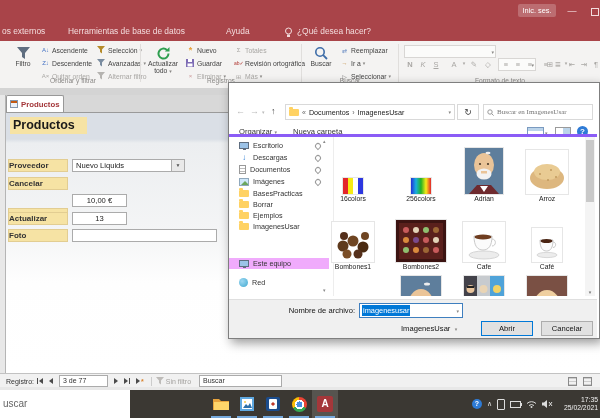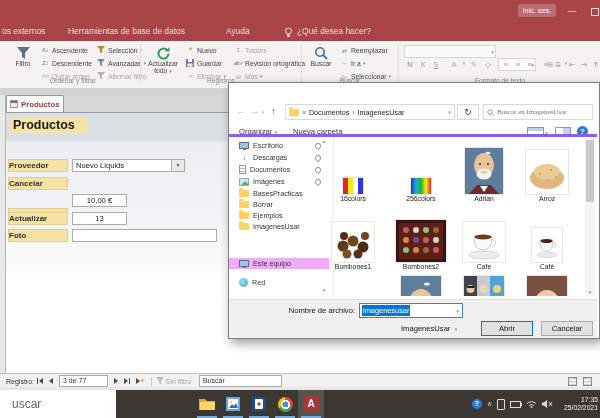--- a/index.html
+++ b/index.html
@@ -106,21 +106,21 @@
     display:flex;align-items:center;font-size:7px;color:#333}
   .tri-r{width:0;height:0;border-top:3px solid transparent;border-bottom:3px solid transparent;border-left:4px solid #4A4A4A}
   .tri-l{width:0;height:0;border-top:3px solid transparent;border-bottom:3px solid transparent;border-right:4px solid #4A4A4A}
   .vbar{width:1px;height:6px;background:#4A4A4A}
   .navg{display:flex;align-items:center;gap:1px;padding:0 3px}
   .posbox{width:44px;height:10px;background:#fff;border:1px solid #ABABAB;line-height:10px;padding-left:3px;margin:0 3px}
   .recsearch{width:78px;height:10px;background:#fff;border:1px solid #ABABAB;line-height:10px;padding-left:3px}
   .viewico{width:9px;height:9px;border:1px solid #8A8A8A;box-sizing:border-box;background:linear-gradient(#CCC 1px,transparent 1px);background-size:7px 3px}
   
   .taskbar{left:0;top:390px;width:600px;height:28px;background:#3B3833;z-index:9;display:flex;align-items:center}
-  .tsearch{width:116px;height:28px;background:#fff;font-size:12px;color:#666;line-height:28px;padding-left:12px;box-sizing:border-box}
+  .tsearch{width:130px;height:28px;background:#fff;font-size:10px;color:#666;line-height:28px;padding-left:3px;box-sizing:border-box}
   .tk{width:26px;height:28px;display:flex;align-items:center;justify-content:center;position:relative}
   .tk .run{position:absolute;left:3px;right:3px;bottom:0;height:2px;background:#76A9DC}
   .tk.active{background:rgba(255,255,255,.14)}
   .chrome{width:15px;height:15px;border-radius:50%;
     background:radial-gradient(circle,#4A90E2 0 3px,#fff 3px 4.6px,transparent 4.6px),
     conic-gradient(#EA4335 0 120deg,#34A853 0 240deg,#FBBC05 0)}
   .tk-access{width:16px;height:16px;background:#A4373A;border-radius:2px;color:#fff;font-weight:bold;font-size:10px;
     text-align:center;line-height:16px}
   .tray{margin-left:auto;display:flex;align-items:center;gap:5px;padding-right:2px;color:#E3E3E3}
   .clock{font-size:6.8px;line-height:8px;text-align:right;color:#F2F2F2;width:40px}

